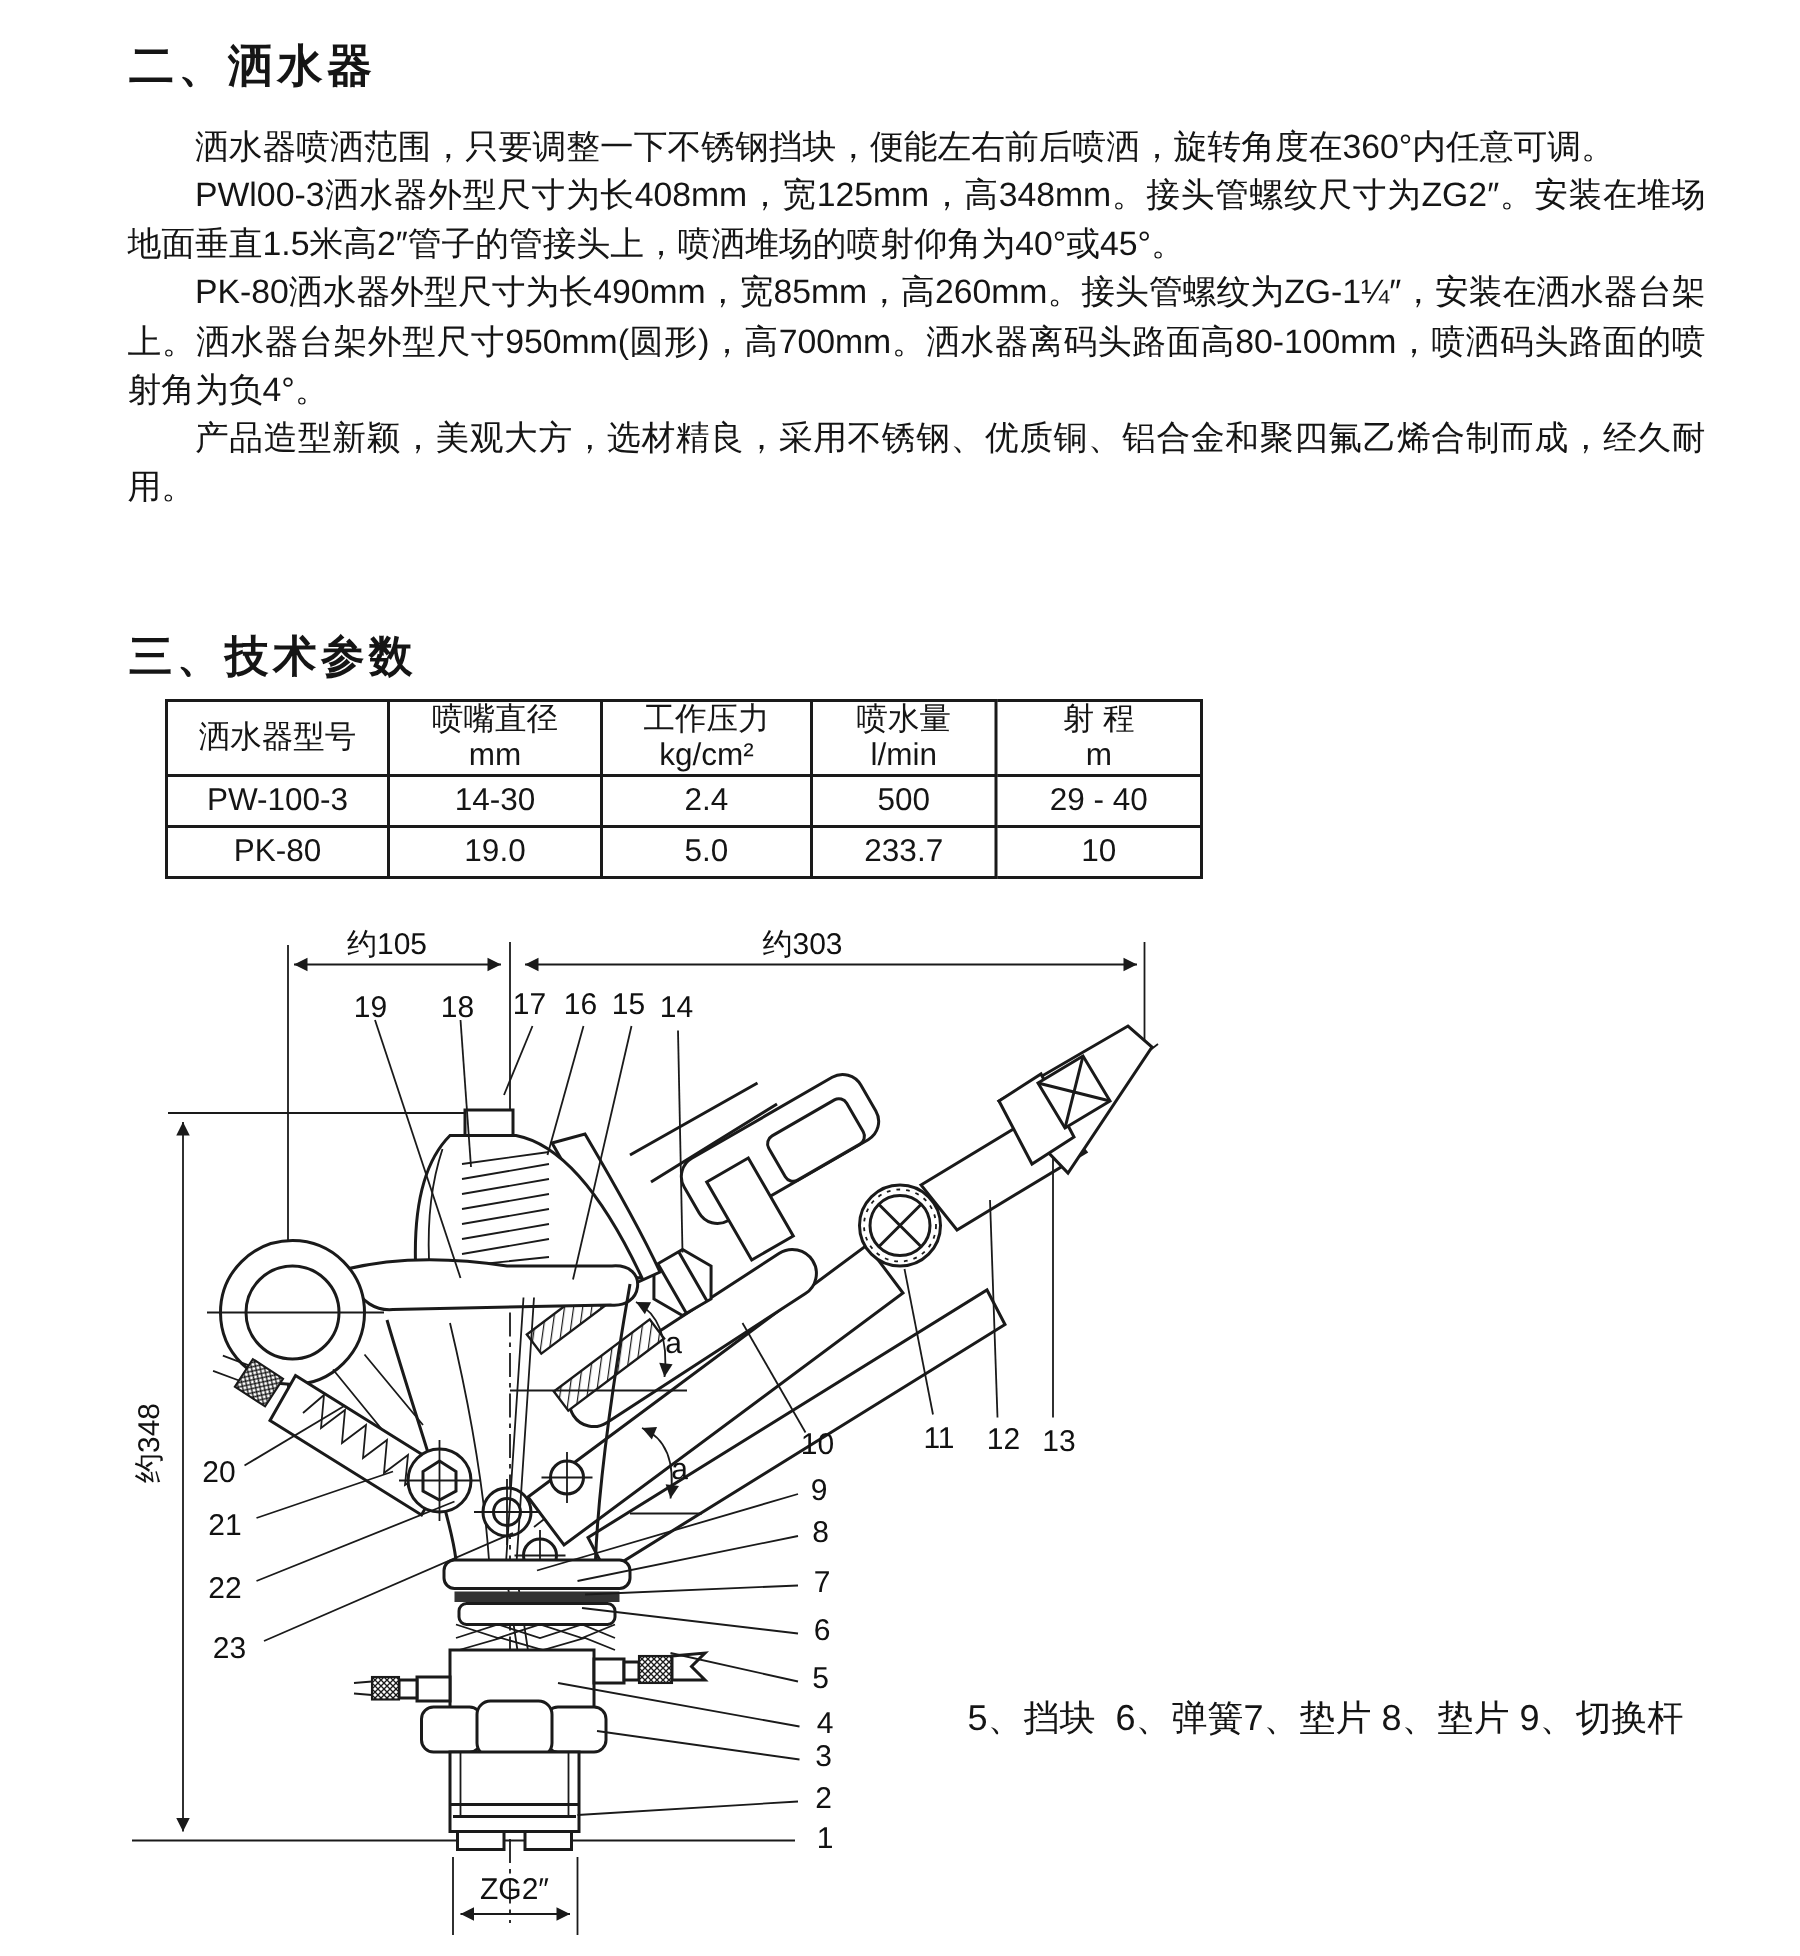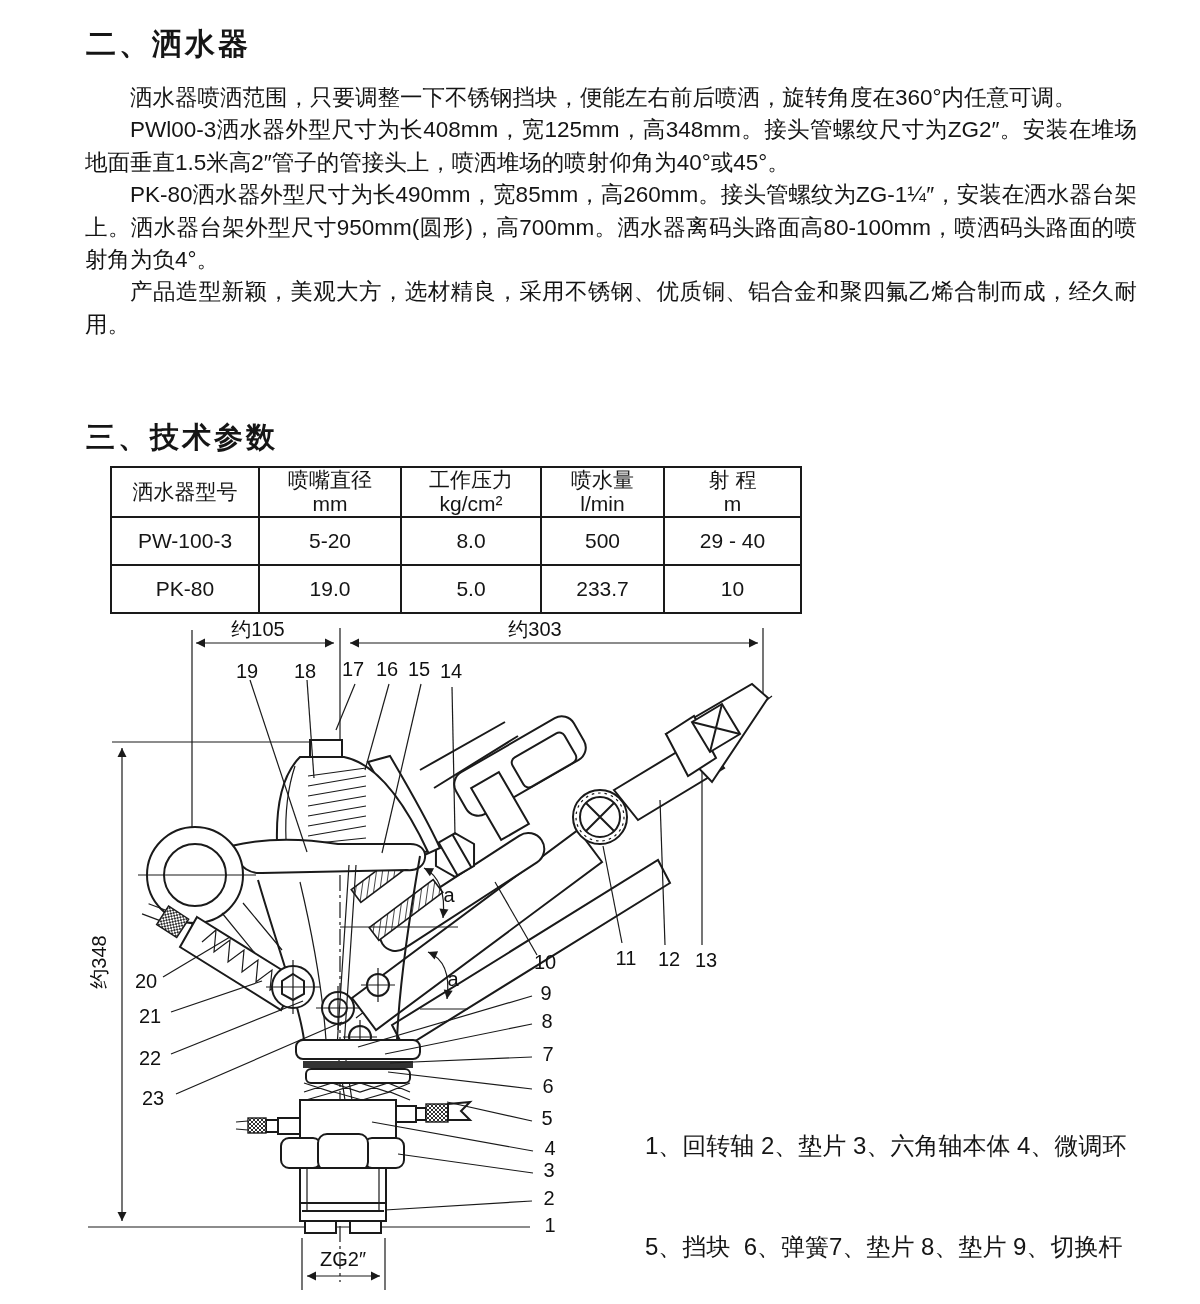--- a/index.html
+++ b/index.html
@@ -10,21 +10,21 @@
   }
   .abs{position:absolute;}
   .h2title{left:86px;top:24px;font-size:30px;font-weight:700;letter-spacing:3px;text-align:right;}
   .h3title{left:86px;top:418px;font-size:29px;font-weight:700;letter-spacing:3px;text-align:center;}
   .bodytext{left:85px;top:82px;width:1052px;font-size:22.5px;line-height:32.4px;text-align:justify;}
   .bodytext p{margin:0;text-indent:2em;}
   table.spec{left:110px;top:466px;border-collapse:collapse;table-layout:fixed;}
   table.spec td,table.spec th{border:2.2px solid #1a1a1a;text-align:center;vertical-align:middle;
     font-size:21px;font-weight:400;padding:0;}
   table.spec .hdr{height:50px;line-height:24px;padding-left:24px;}
-  table.spec .drow{height:48px;}
+  table.spec .drow{height:34px;}
   .partslist{left:645px;top:1062px;width:520px;font-size:24px;line-height:33.5px;white-space:pre-wrap;}
   svg.diagram{left:0;top:610px;}
   svg.diagram .ln{stroke:#1a1a1a;stroke-width:2;fill:none;}
   svg.diagram .thin{stroke:#1a1a1a;stroke-width:1.2;fill:none;}
   svg.diagram .wshape{stroke:#1a1a1a;stroke-width:2;fill:#ffffff;}
   svg.diagram text{fill:#111;font-size:20px;font-family:"Liberation Sans","DejaVu Sans",sans-serif;}
 </style>
 </head>
 <body>
 
@@ -64,22 +64,22 @@
           <div>喷水量</div>
           <div>l/min</div>
         </th>
     <th>
           <div>射  程</div>
           <div>m</div>
         </th>
   </tr>
   <tr class="drow">
     <td>PW-100-3</td>
-    <td>5-20</td>
-    <td>8.0</td>
+    <td>14-30</td>
+    <td>2.4</td>
     <td>500</td>
     <td>29 - 40</td>
   </tr>
   <tr class="drow">
     <td>PK-80</td>
     <td>19.0</td>
     <td>5.0</td>
     <td>233.7</td>
     <td>10</td>
   </tr>
@@ -324,19 +324,18 @@
     <text x="549" y="567">3</text>
     <text x="549" y="595">2</text>
     <text x="550" y="622">1</text>
     <text x="626" y="355">11</text>
     <text x="669" y="356">12</text>
     <text x="706" y="357">13</text>
   </g>
 </svg>
 
 <div class="abs partslist">
-  <div>1、回转轴 2、垫片 3、六角轴本体 4、微调环</div>
   <div>5、挡块  6、弹簧7、垫片 8、垫片 9、切换杆</div>
   
   
   
   
 </div>
 
 </body></html>

